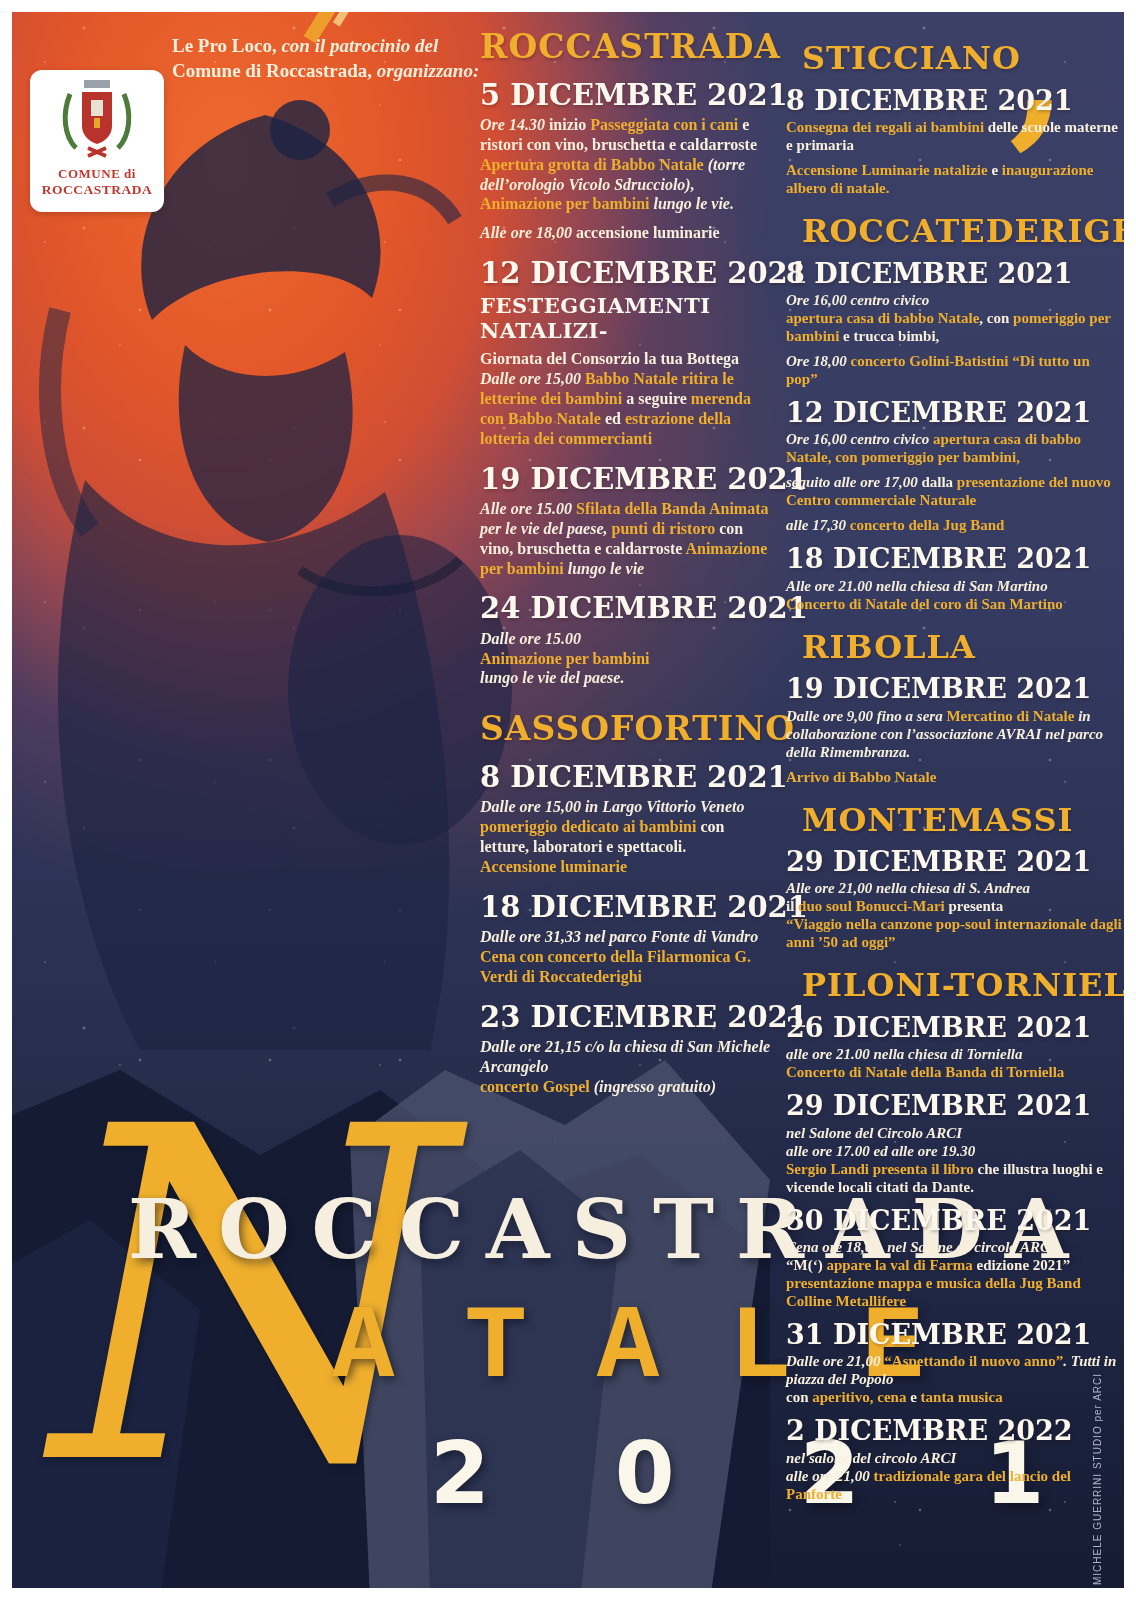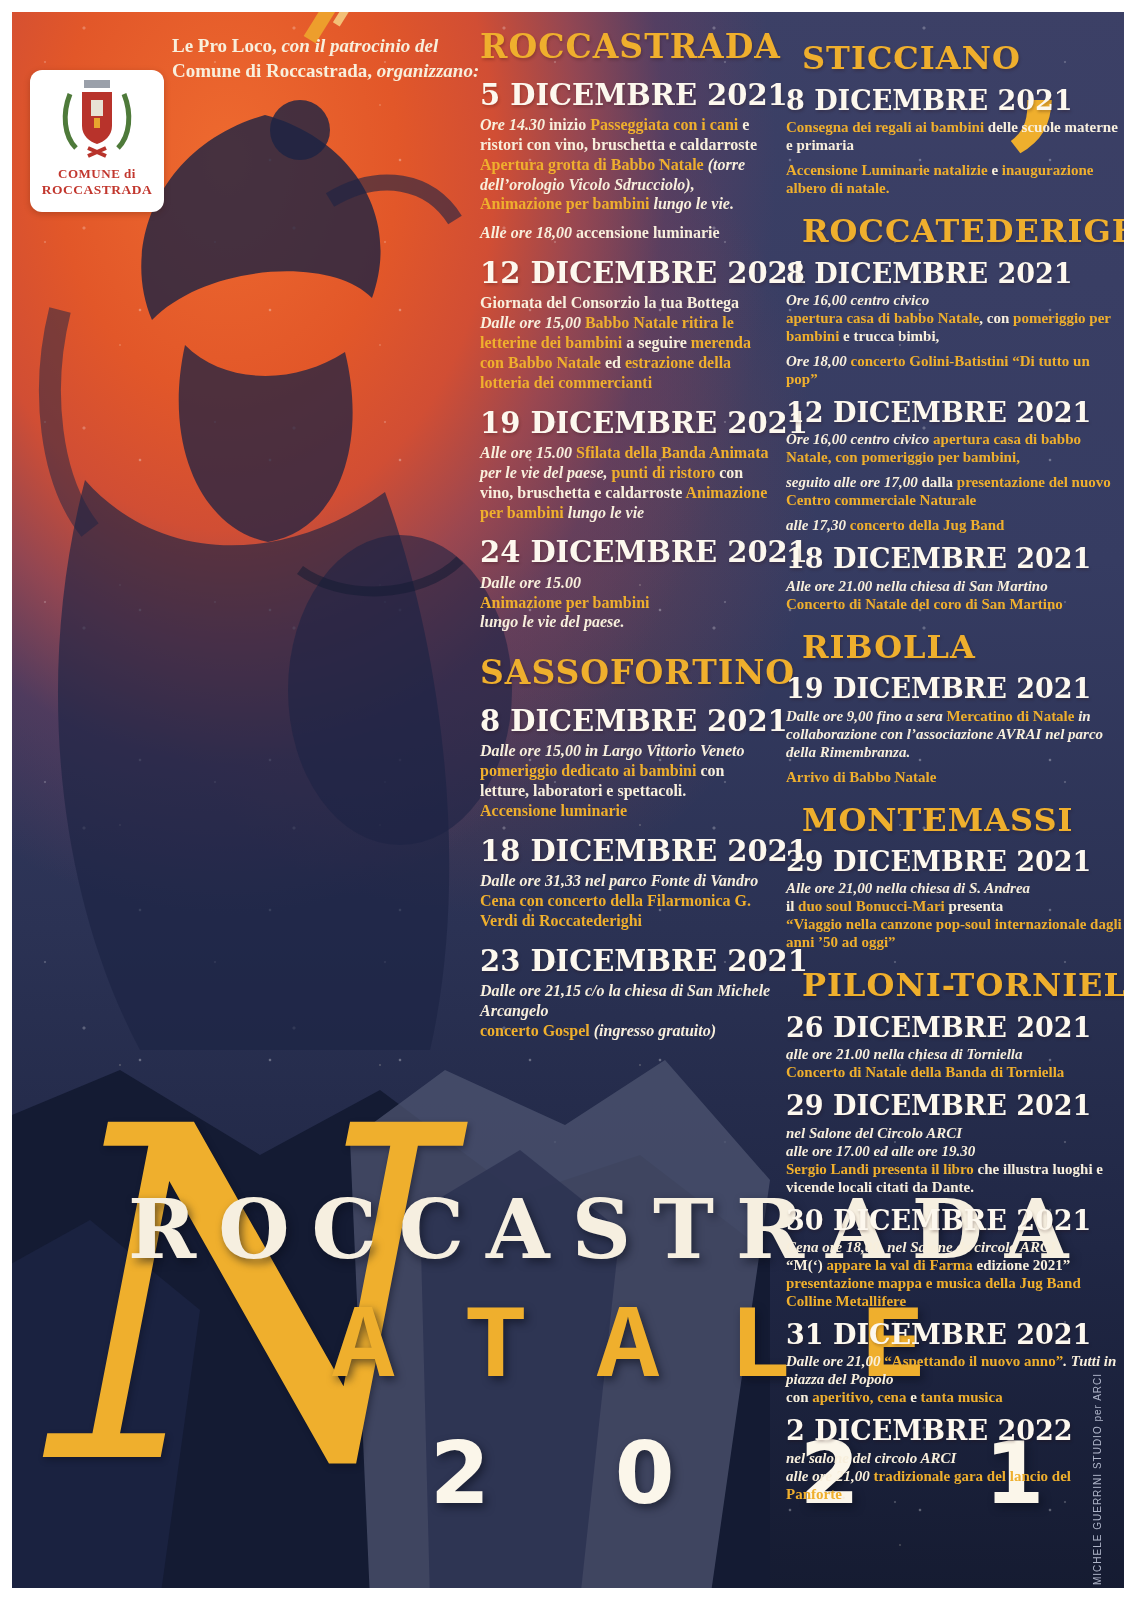--- a/index.html
+++ b/index.html
@@ -161,20 +161,21 @@
 
   <div class="big-comma">’</div>
 
   <div class="col" id="col1">
       <section>
         <h2 class="town">ROCCASTRADA</h2>
         <h3 class="date">5 DICEMBRE 2021</h3>
         <p class="ev"><span class="swi">Ore 14.30 </span><span class="sw">inizio </span><span class="sy">Passeggiata con i cani </span><span class="sw">e ristori con vino, bruschetta e caldarroste </span><span class="sy">Apertura grotta di Babbo Natale </span><span class="swi">(torre dell’orologio Vicolo Sdrucciolo), </span><span class="sy">Animazione per bambini </span><span class="swi">lungo le vie.</span></p>
         <p class="ev"><span class="swi">Alle ore 18,00 </span><span class="sw">accensione luminarie</span></p>
         <h3 class="date">12 DICEMBRE 2021</h3>
+        <div class="subhead">FESTEGGIAMENTI NATALIZI-</div>
         <p class="ev"><span class="sw">Giornata del Consorzio la tua Bottega</span><br><span class="swi">Dalle ore 15,00 </span><span class="sy">Babbo Natale ritira le letterine dei bambini </span><span class="sw">a seguire </span><span class="sy">merenda con Babbo Natale </span><span class="sw">ed </span><span class="sy">estrazione della lotteria dei commercianti</span></p>
         <h3 class="date">19 DICEMBRE 2021</h3>
         <p class="ev"><span class="swi">Alle ore 15.00 </span><span class="sy">Sfilata della Banda Animata </span><span class="swi">per le vie del paese, </span><span class="sy">punti di ristoro </span><span class="sw">con vino, bruschetta e caldarroste </span><span class="sy">Animazione per bambini </span><span class="swi">lungo le vie</span></p>
         <h3 class="date">24 DICEMBRE 2021</h3>
         <p class="ev"><span class="swi">Dalle ore 15.00</span><br><span class="sy">Animazione per bambini</span><br><span class="swi">lungo le vie del paese.</span></p>
       </section>
       <section>
         <h2 class="town">SASSOFORTINO</h2>
         <h3 class="date">8 DICEMBRE 2021</h3>
         <p class="ev"><span class="swi">Dalle ore 15,00 in Largo Vittorio Veneto </span><span class="sy">pomeriggio dedicato ai bambini </span><span class="sw">con letture, laboratori e spettacoli.</span><br><span class="sy">Accensione luminarie</span></p>

